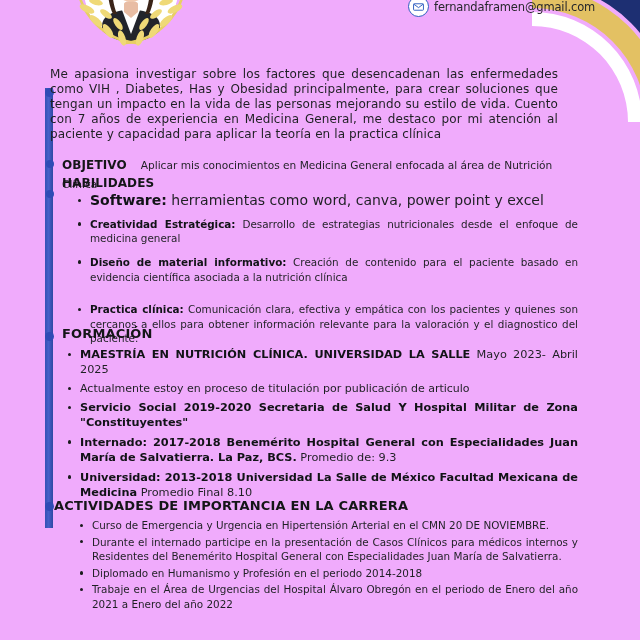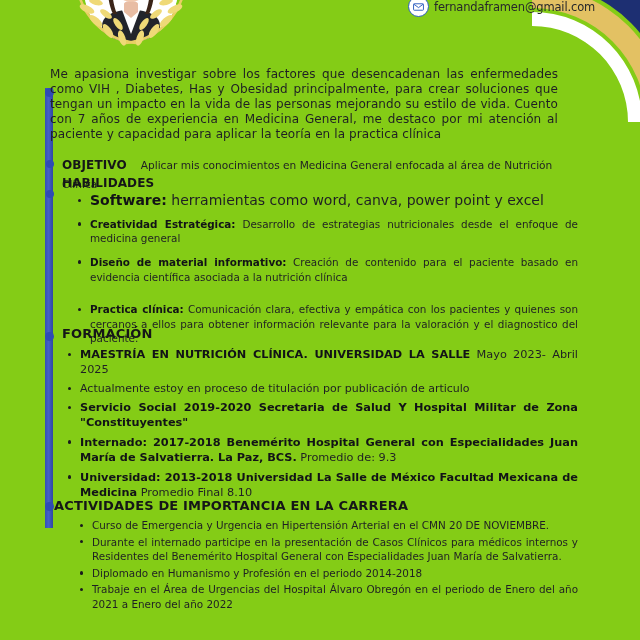--- a/index.html
+++ b/index.html
@@ -12,21 +12,21 @@
     height: 640px;
     overflow: hidden;
     font-family: "DejaVu Sans", "Liberation Sans", sans-serif;
     color: #1c1c1c;
     position: relative;
   }
   .page {
     position: relative;
     width: 640px;
     height: 640px;
-    background: #84cc16;
+    background: #f0abfc;
     overflow: hidden;
   }
 
   
   .corner-ribbon {
     position: absolute;
     top: -78px;
     right: -70px;
     width: 200px;
     height: 200px;

